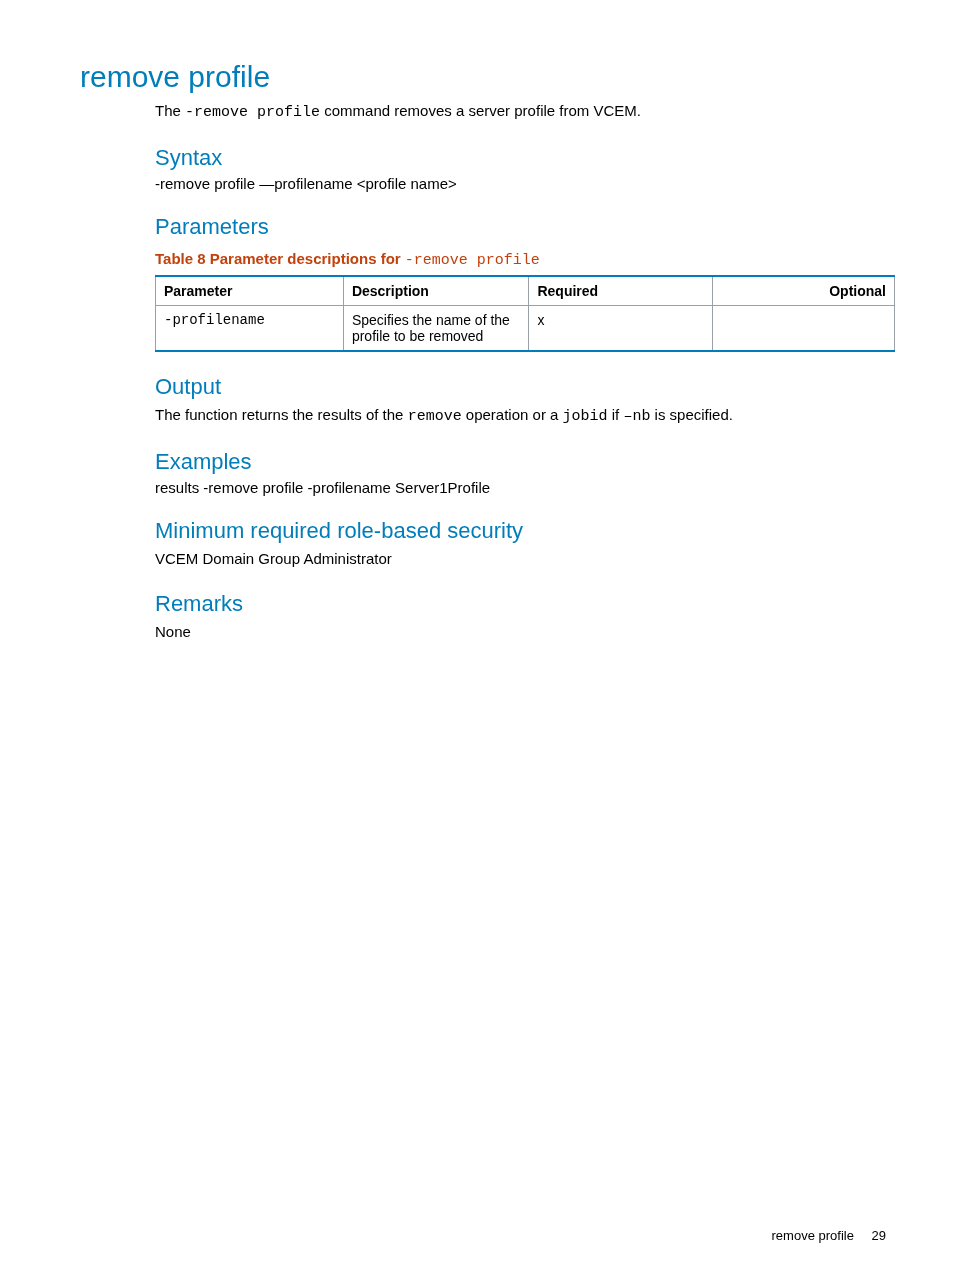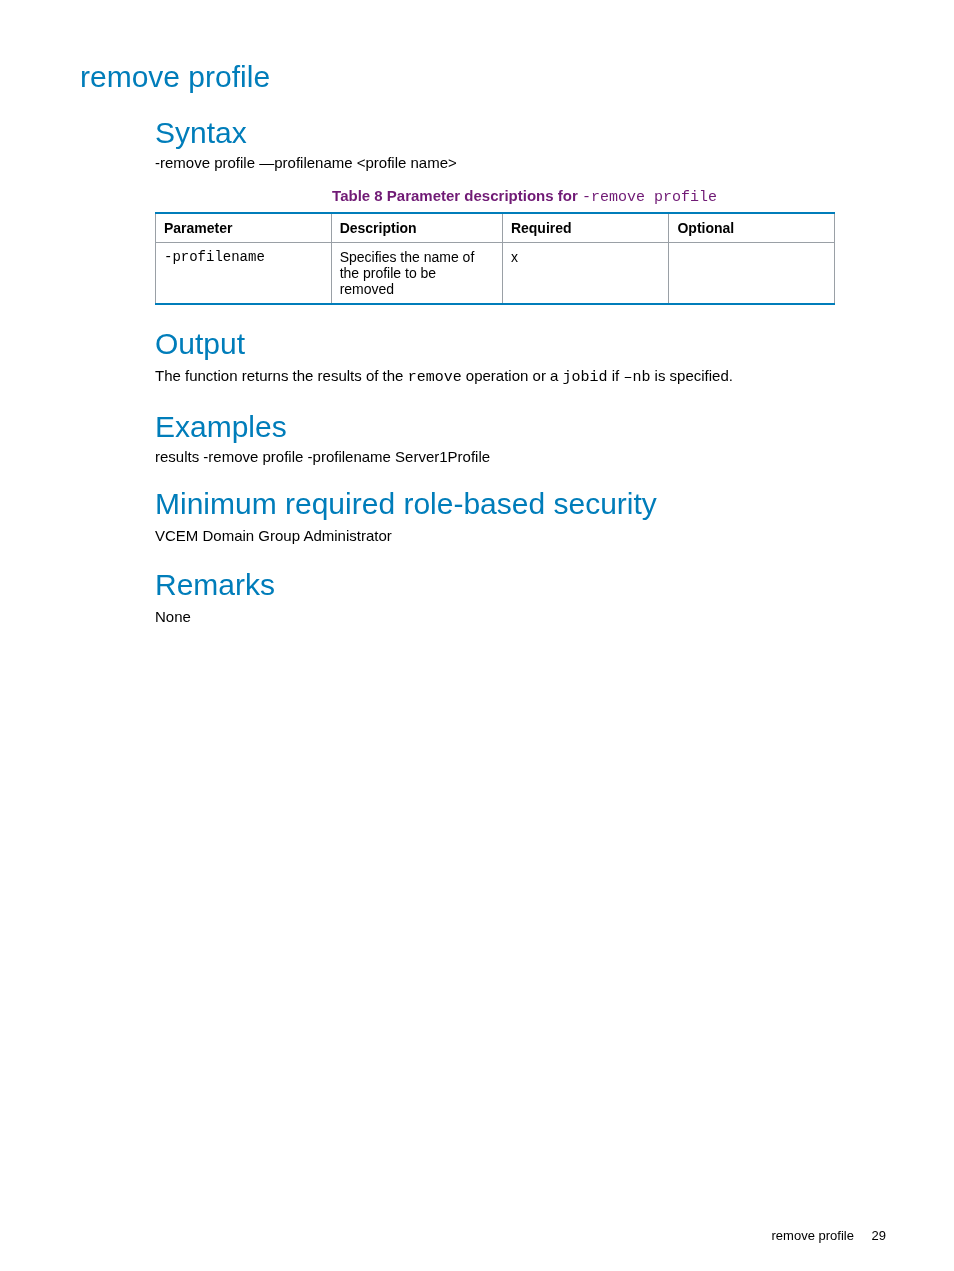--- a/index.html
+++ b/index.html
@@ -18,86 +18,89 @@
     font-size: 30px;
     margin: 0 0 6px 20px;
   }
   .content {
     margin-left: 95px;
     margin-right: 0;
   }
   h2.section {
     color: #007dba;
     font-weight: 300;
-    font-size: 30px;
+    font-size: 22px;
     margin: 22px 0 4px 0;
   }
   h3.table-title {
-    color: #701a75;
+    color: #c2410c;
     font-weight: bold;
     font-size: 15px;
-    margin: 16px 0 6px 0;
-    text-align: center;
+    margin: 10px 0 6px 0;
   }
   h3.table-title .mono {
     font-family: "Courier New", monospace;
     font-weight: normal;
     font-size: 15px;
   }
   p { margin: 4px 0; line-height: 1.4; }
   .mono { font-family: "Courier New", monospace; font-size: 15px; }
   pre.mono {
     font-family: Liberation Sans, sans-serif;
     font-size: 15px;
     margin: 4px 0;
     white-space: pre-wrap;
   }
   table.param {
     border-collapse: collapse;
-    width: 680px;
+    width: 740px;
     margin-top: 4px;
   }
   table.param th, table.param td {
     border: 1px solid #9aa0a6;
     padding: 6px 8px;
     text-align: left;
     vertical-align: top;
     font-size: 14px;
   }
   table.param th {
     border-top: 2px solid #007dba;
     font-weight: bold;
   }
   table.param tr:last-child td {
     border-bottom: 2px solid #007dba;
   }
   table.param th:nth-child(1), table.param td:nth-child(1) { width: 185px; }
   table.param th:nth-child(2), table.param td:nth-child(2) { width: 185px; }
   table.param th:nth-child(3), table.param td:nth-child(3) { width: 185px; }
-  table.param th:nth-child(4), table.param td:nth-child(4) { width: 185px; }
+  table.param th:nth-child(4), table.param td:nth-child(4) { width: 185px; text-align: right; }
   .footer {
     position: fixed;
     bottom: 28px;
     right: 68px;
     font-size: 13px;
     color: #000;
   }
   .footer .pagenum { margin-left: 14px; }
 </style>
 </head>
 <body>
 
 <h1 class="page-title">remove profile</h1>
 
 <div class="content">
 
+  <p>
+    <span>The </span><span class="mono">-remove profile</span><span> command removes a server profile from VCEM.</span>
+  </p>
 
   <h2 class="section">Syntax</h2>
   <pre class="mono">-remove profile —profilename &lt;profile name&gt;</pre>
 
+  <h2 class="section">Parameters</h2>
   <h3 class="table-title">
     <span>Table 8 Parameter descriptions for </span><span class="mono">-remove profile</span>
   </h3>
   <table class="param">
     <thead>
       <tr>
         <th>Parameter</th>
         <th>Description</th>
         <th>Required</th>
         <th>Optional</th>

